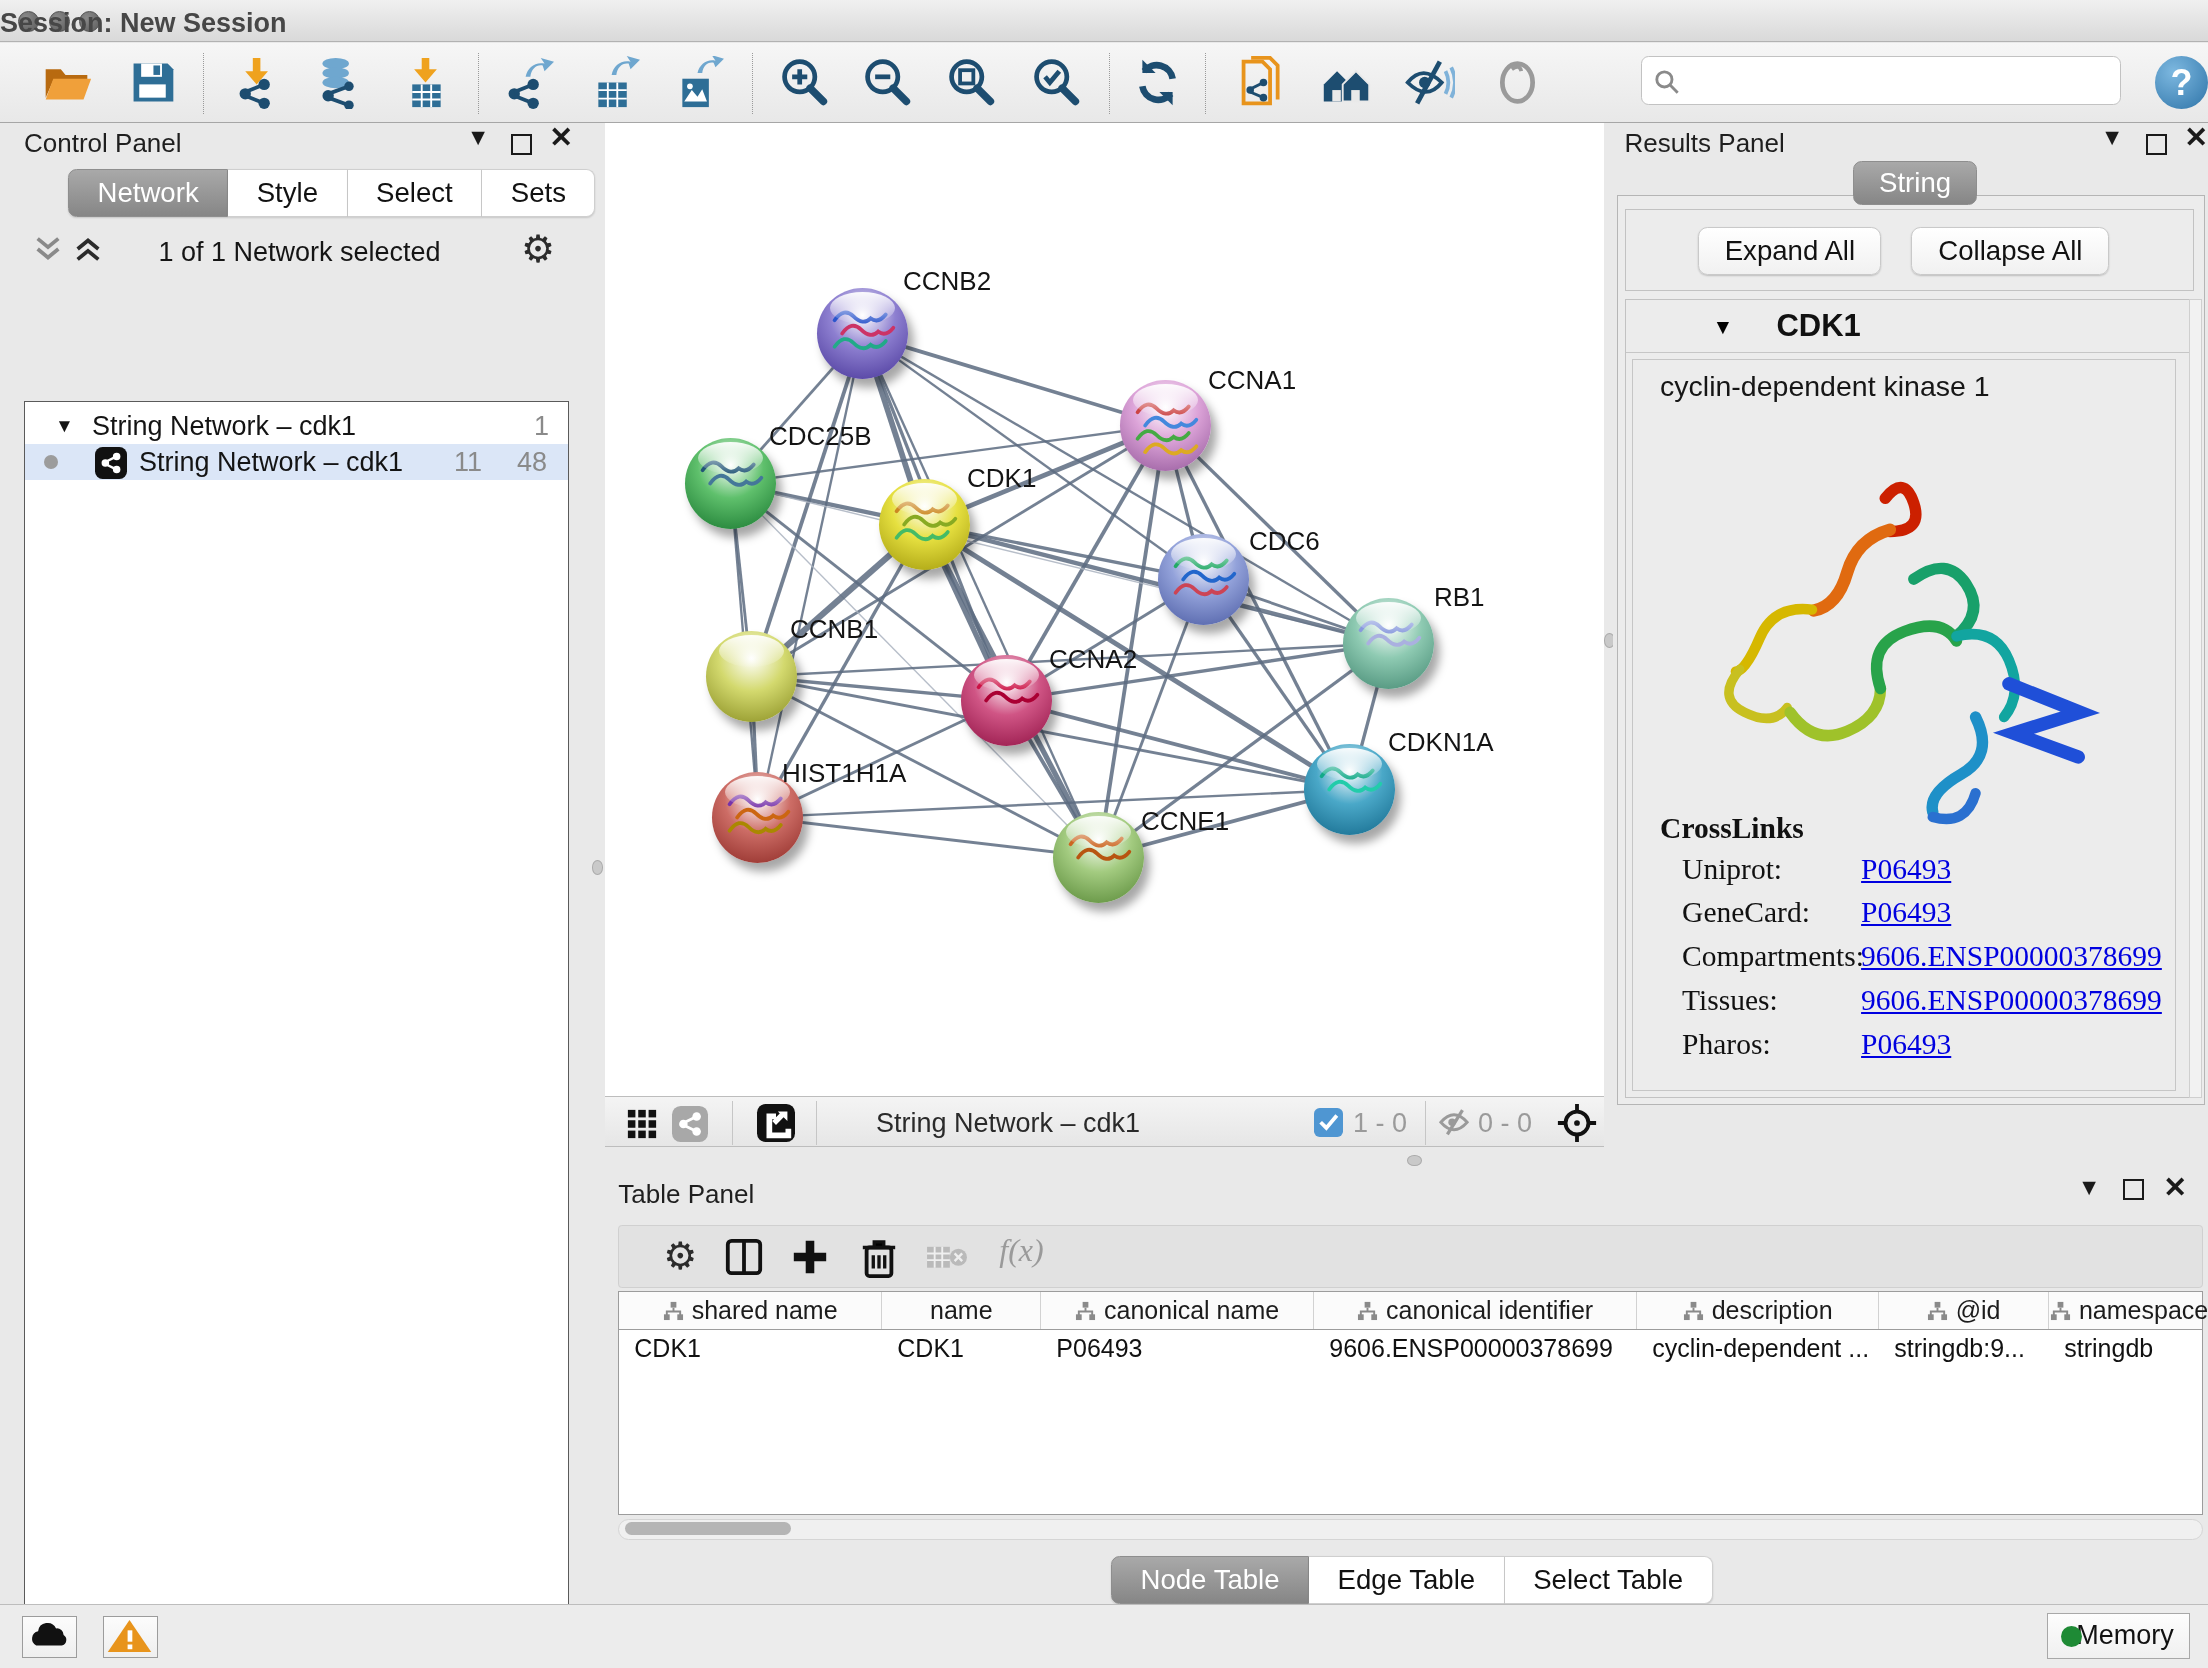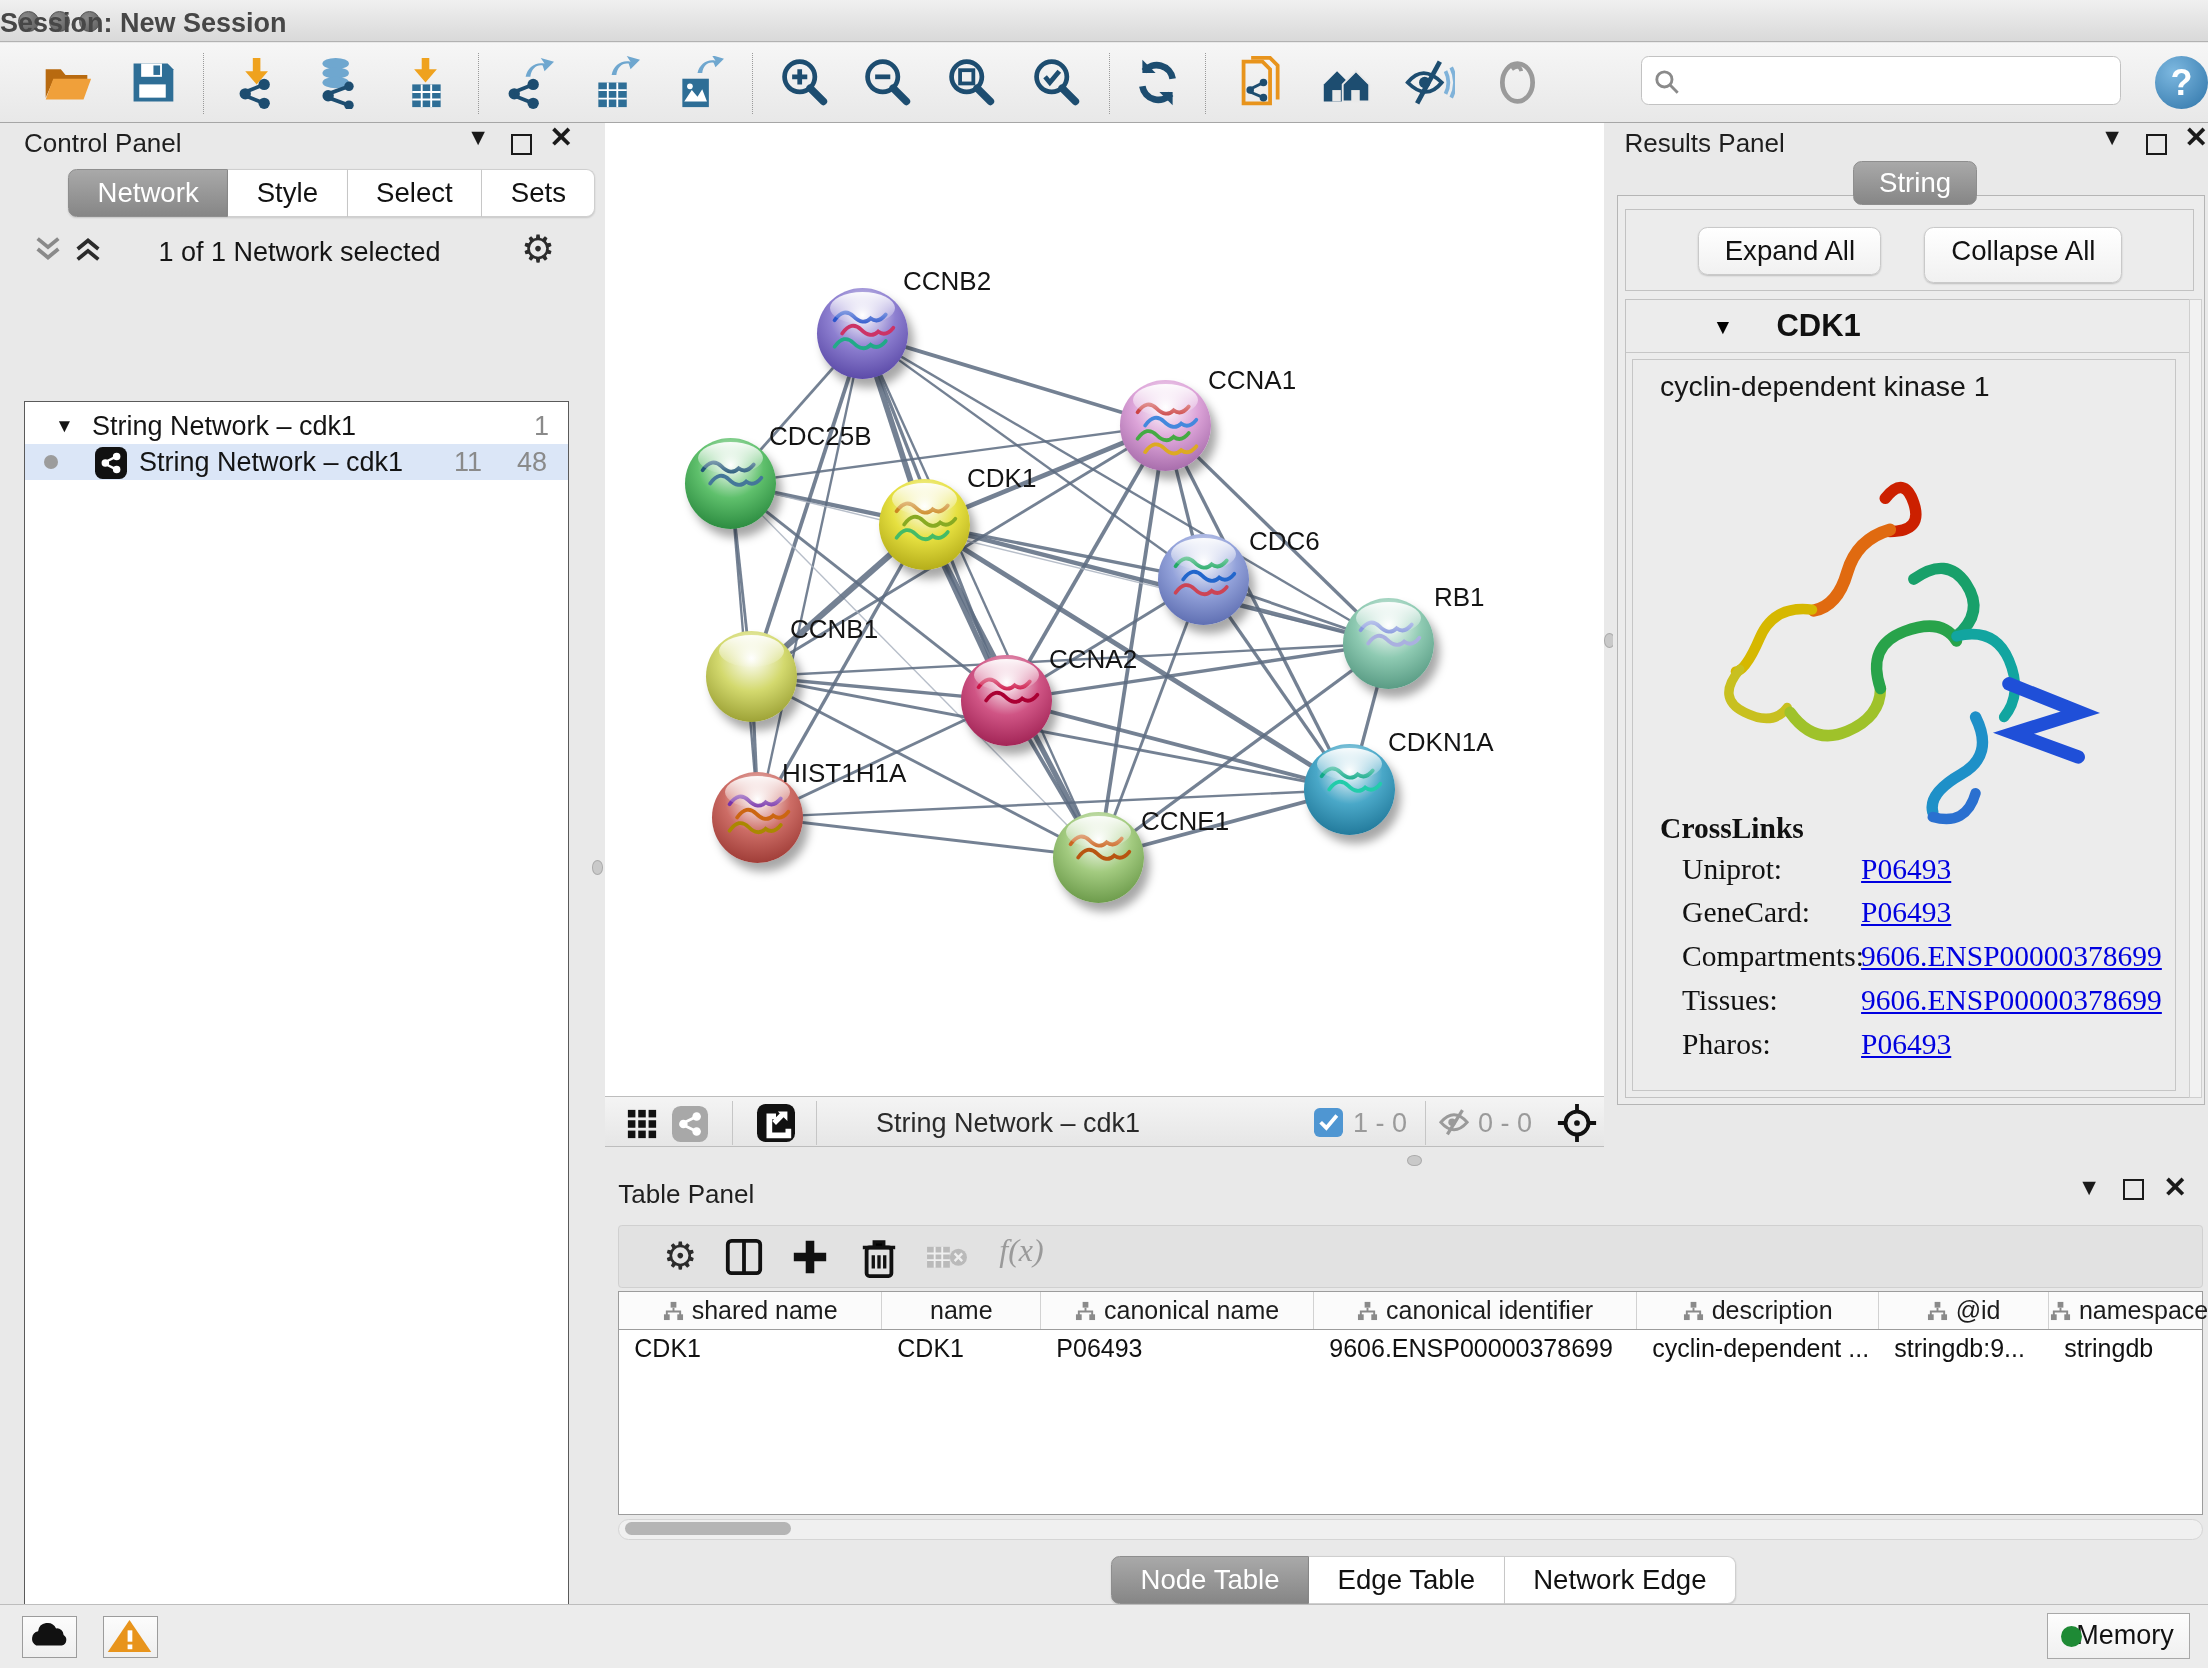--- a/index.html
+++ b/index.html
@@ -488,21 +488,21 @@
   <div class="results">
     <div style="position:absolute;left:11.4px;top:4.8px" class="panel-title">Results Panel</div>
     <div class="phbtn" style="left:485px;top:0px">▼</div>
     <div class="phbtn float-sq" style="left:533px"></div>
     <div class="phbtn" style="left:569px;top:0px;font-weight:700;font-size:28.5px">✕</div>
     <div class="tab single sel" style="position:absolute;left:240px;top:38px;height:44px;line-height:42px;padding:0 25px;font-size:27.6px;background:linear-gradient(#a9a9a9,#868686);color:#fff;border-radius:8.6px;border:1px solid #8e8e8e;z-index:2">String</div>
 
     <div class="res-outer">
       <div class="res-btnbox">
         <div class="btn" style="position:absolute;left:72px;top:17px;width:183px;height:48px;line-height:46px">Expand All</div>
-        <div class="btn" style="position:absolute;left:298px;top:17px;width:198px;height:56px;line-height:46px">Collapse All</div>
+        <div class="btn" style="position:absolute;left:285px;top:17px;width:198px;height:48px;line-height:46px">Collapse All</div>
       </div>
 
       <div class="res-content">
         <div style="position:absolute;left:0;top:0;width:100%;height:53px;border-bottom:1px solid #c6c6c6">
           <span style="position:absolute;left:86px;top:15px;font-size:21px">▼</span>
           <span style="position:absolute;left:150px;top:7.6px;font-size:31px;font-weight:700;color:#111">CDK1</span>
         </div>
         <div class="res-desc">
           <div style="position:absolute;left:27px;top:9.5px;font-size:28.5px;color:#161616">cyclin-dependent kinase 1</div>
           <svg style="position:absolute;left:57px;top:86px" width="438" height="409" viewBox="0 0 460 430">
@@ -636,21 +636,21 @@
           </div>
         </div>
     </div>
     <div class="hscroll">
         <div class="hthumb"></div>
       </div>
 
     <div class="seg" style="position:absolute;left:506px;top:377px" id="tp-tabs">
         <div class="tab sel">Node Table</div>
         <div class="tab">Edge Table</div>
-        <div class="tab">Network Edge</div>
+        <div class="tab">Select Table</div>
       </div>
   </div>
 
   <div class="statusbar">
     <div class="sbtn" style="left:22px;width:55px">
       <svg width="51" height="38" viewBox="0 0 54 40">
           <path d="M14 30a8 8 0 0 1 2-15 10 10 0 0 1 19-3 7 7 0 0 1 8 7 6 6 0 0 1-2 11z" fill="#111"></path>
         </svg>
     </div>
     <div class="sbtn" style="left:103px;width:55px">

